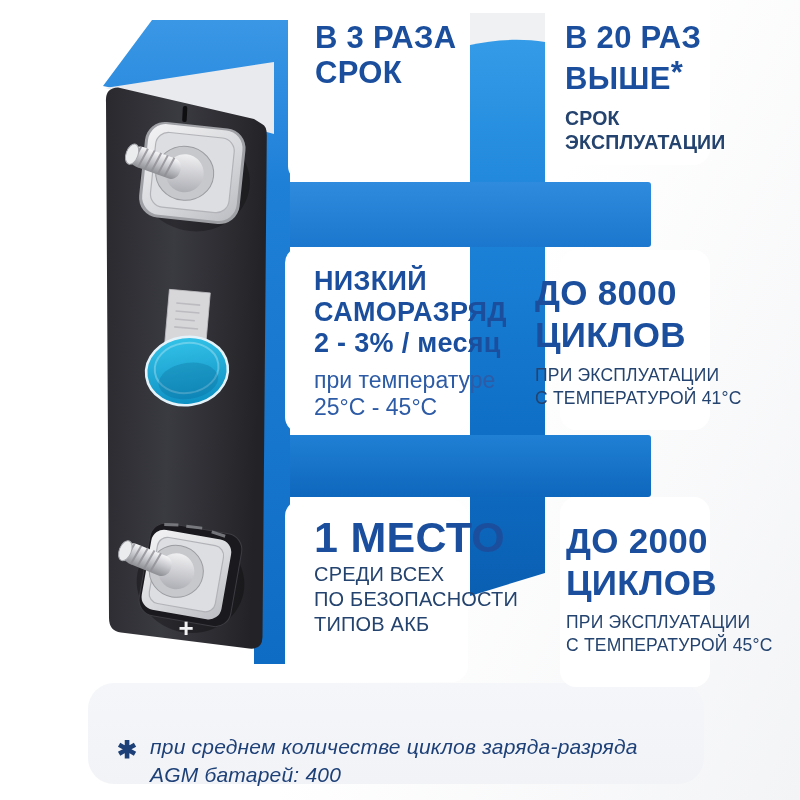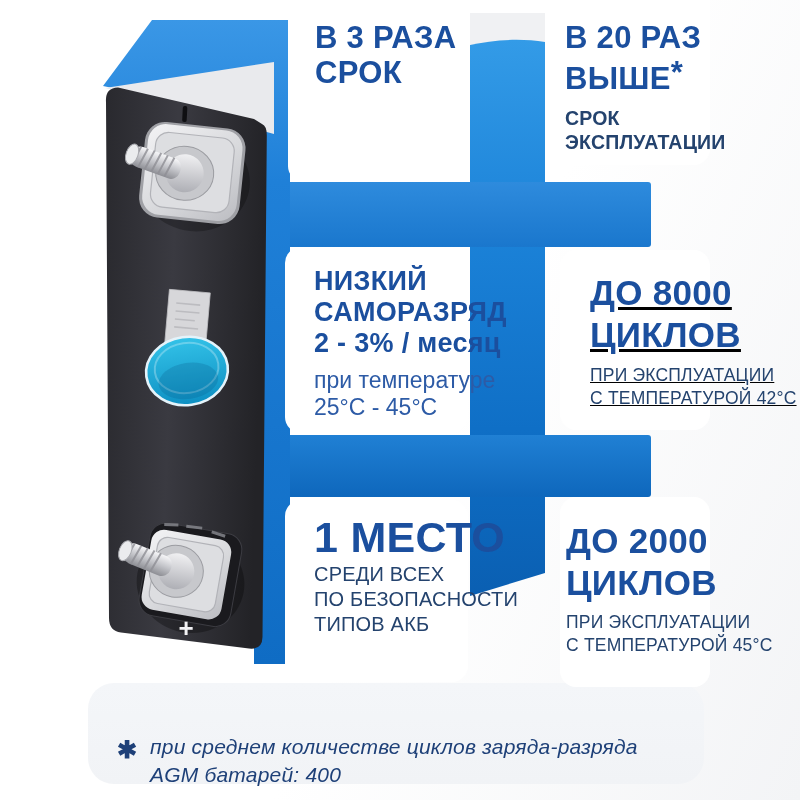--- a/index.html
+++ b/index.html
@@ -182,26 +182,26 @@
   <div class="tb" style="left:314px;top:266px;">
     <div class="hl h27">НИЗКИЙ</div>
     <div class="hl h27">САМОРАЗРЯД</div>
     <div class="hl h27">2 - 3% / месяц</div>
     <div class="cap-blue c23b" style="margin-top:8px;">
       <div>при температуре</div>
       <div>25°C - 45°C</div>
     </div>
   </div>
 
-  <div class="tb" style="left:590px;top:272px;text-decoration:underline;">
+  <div class="tb" style="left:535px;top:272px;">
     <div class="hl h35">ДО 8000</div>
     <div class="hl h35">ЦИКЛОВ</div>
     <div class="cap c17" style="margin-top:8px;">
       <div>ПРИ ЭКСПЛУАТАЦИИ</div>
-      <div>С ТЕМПЕРАТУРОЙ 42°C</div>
+      <div>С ТЕМПЕРАТУРОЙ 41°C</div>
     </div>
   </div>
 
   <div class="tb" style="left:314px;top:518px;">
     <div class="hl h33">1 МЕСТО</div>
     <div class="cap c20" style="margin-top:6px;">
       <div>СРЕДИ ВСЕХ</div>
       <div>ПО БЕЗОПАСНОСТИ</div>
       <div>ТИПОВ АКБ</div>
     </div>

